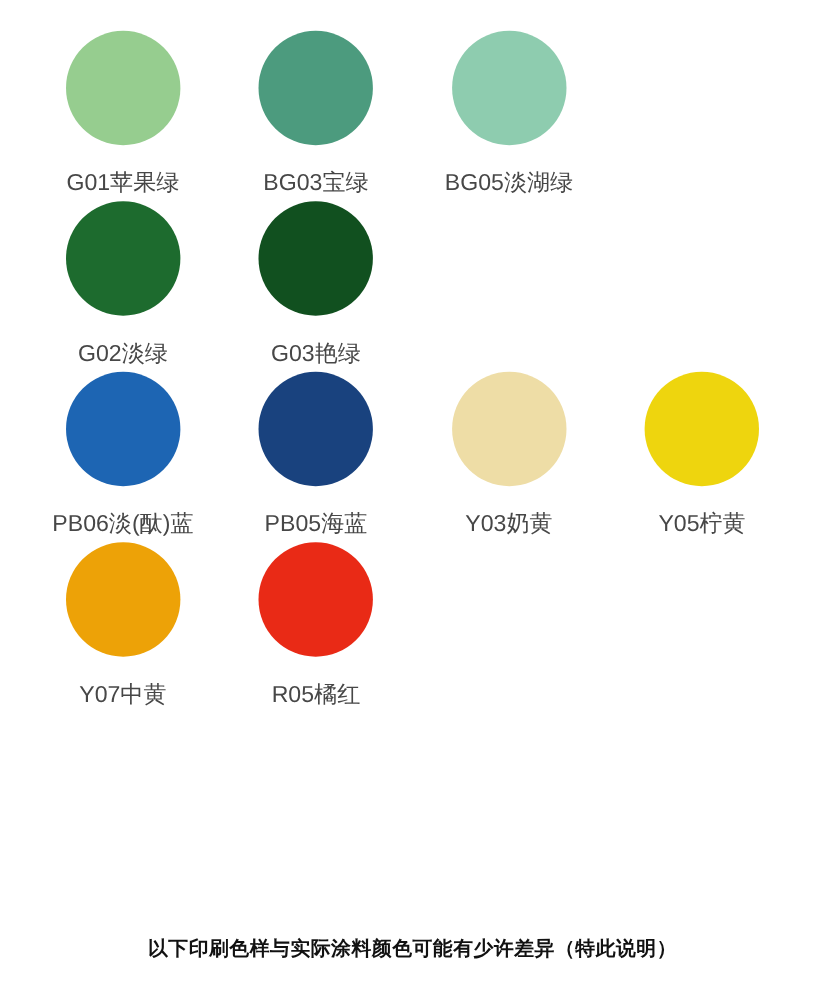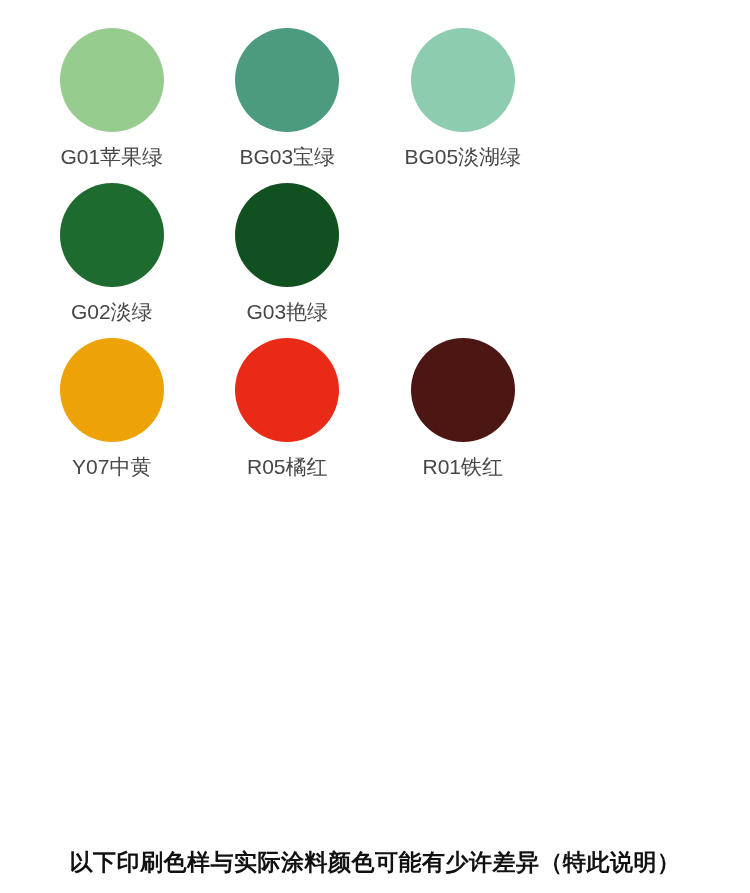--- a/index.html
+++ b/index.html
@@ -41,39 +41,39 @@
     align-items: center;
     justify-content: flex-start;
   }
   .swatch-dot {
     width: 104px;
     height: 104px;
     border-radius: 50%;
     flex: 0 0 auto;
   }
   .swatch-label {
-    margin-top: 13px;
+    margin-top: 23px;
     font-size: 21px;
     line-height: 1.1;
     color: #474747;
     white-space: nowrap;
     letter-spacing: 0px;
   }
   #swatch-footer {
     position: absolute;
     left: 0;
     bottom: 0;
     width: 750px;
     height: 90px;
     display: flex;
     align-items: center;
     justify-content: center;
   }
   #footer-note {
-    font-size: 23px;
+    font-size: 18px;
     font-weight: bold;
     color: #111111;
     text-align: center;
     letter-spacing: 0.5px;
     white-space: nowrap;
     margin-top: 28px;
   }
 </style>
 </head>
 <body>
@@ -102,33 +102,47 @@
         <div class="swatch-dot" style="background-color: rgb(29, 107, 46);"></div>
         <div class="swatch-label">G02淡绿</div>
       </div>
       <div class="swatch-cell">
         <div class="swatch-dot" style="background-color: rgb(17, 80, 31);"></div>
         <div class="swatch-label">G03艳绿</div>
       </div>
     </div>
 
 
+    <div class="swatch-row">
+      <div class="swatch-cell">
+        <div class="swatch-dot" style="background-color: rgb(29, 101, 179);"></div>
+        <div class="swatch-label">PB06淡(酞)蓝</div>
+      </div>
+      <div class="swatch-cell">
+        <div class="swatch-dot" style="background-color: rgb(25, 66, 126);"></div>
+        <div class="swatch-label">PB05海蓝</div>
+      </div>
+      <div class="swatch-cell">
+        <div class="swatch-dot" style="background-color: rgb(238, 221, 166);"></div>
+        <div class="swatch-label">Y03奶黄</div>
+      </div>
+      <div class="swatch-cell">
+        <div class="swatch-dot" style="background-color: rgb(238, 213, 14);"></div>
+        <div class="swatch-label">Y05柠黄</div>
+      </div>
+    </div>
 
     <div class="swatch-row">
       <div class="swatch-cell">
         <div class="swatch-dot" style="background-color: rgb(237, 162, 7);"></div>
         <div class="swatch-label">Y07中黄</div>
       </div>
       <div class="swatch-cell">
         <div class="swatch-dot" style="background-color: rgb(233, 42, 22);"></div>
         <div class="swatch-label">R05橘红</div>
-      </div>
-      <div class="swatch-cell">
-        <div class="swatch-dot" style="background-color: rgb(76, 23, 18);"></div>
-        <div class="swatch-label">R01铁红</div>
       </div>
     </div>
 
   </div>
 
   <div id="swatch-footer">
     <div id="footer-note">以下印刷色样与实际涂料颜色可能有少许差异（特此说明）</div>
   </div>
 
 </div>

